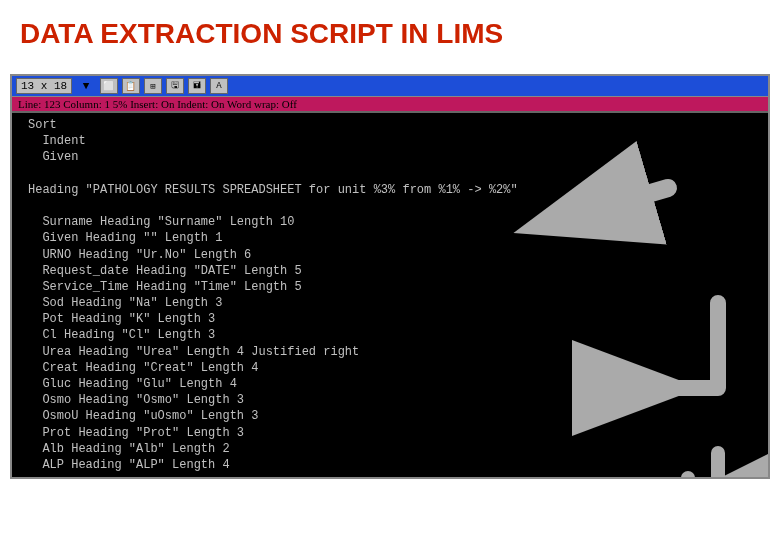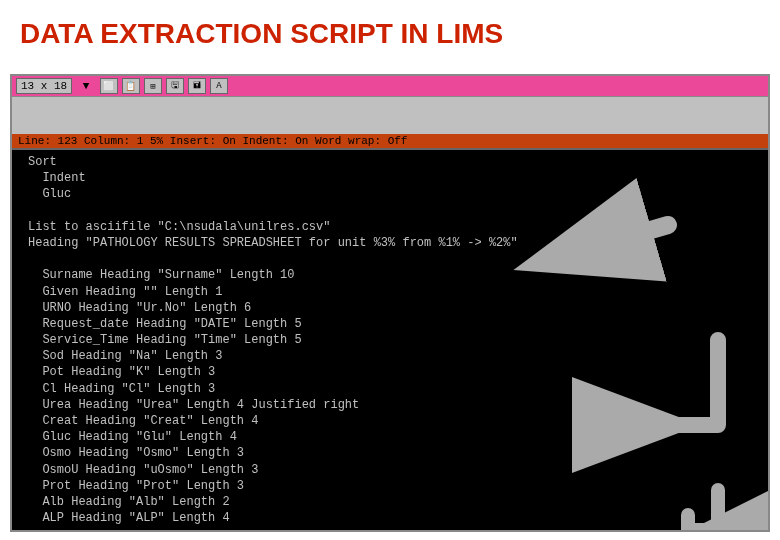--- a/index.html
+++ b/index.html
@@ -19,21 +19,21 @@
       font-family: Arial, sans-serif;
     }
 
     .terminal-wrapper {
       margin: 0 10px;
       border: 2px solid #888;
       background: #c0c0c0;
     }
 
     .terminal-titlebar {
-      background: #ec4899;
+      background: #1d4ed8;
       display: flex;
       align-items: center;
       padding: 2px 4px;
       border-bottom: 1px solid #888;
       font-family: 'Courier New', monospace;
       font-size: 11px;
       gap: 4px;
     }
 
     .terminal-titlebar .size-label {
@@ -50,27 +50,26 @@
       border: 1px solid #666;
       background: #c0c0c0;
       font-size: 9px;
       display: inline-flex;
       align-items: center;
       justify-content: center;
       cursor: pointer;
     }
 
     .terminal-statusbar {
-      background: #c2410c;
-      font-family: Liberation Mono, monospace;
+      background: #be185d;
+      font-family: Liberation Serif, serif;
       font-size: 11px;
       padding: 1px 6px;
       border-bottom: 2px solid #666;
       color: #000;
-      margin-top: 37px;
     }
 
     .terminal-body {
       background: #000000;
       color: #c0c0c0;
       font-family: 'Courier New', monospace;
       font-size: 12px;
       padding: 4px 16px;
       min-height: 360px;
       position: relative;
@@ -104,23 +103,22 @@
     <span class="toolbar-btn">🖫</span>
     <span class="toolbar-btn">🖬</span>
     <span class="toolbar-btn">A</span>
   </div>
 
   <div class="terminal-statusbar">Line: 123    Column: 1    5%   Insert: On   Indent: On   Word wrap: Off</div>
 
   <div class="terminal-body">
     <div class="code-line">Sort</div>
     <div class="code-line">  Indent</div>
-    <div class="code-line">  Gluc</div>
+    <div class="code-line">  Given</div>
     <div class="code-line">&nbsp;</div>
-    <div class="code-line">List to asciifile "C:\nsudala\unilres.csv"</div>
     <div class="code-line">Heading "PATHOLOGY RESULTS SPREADSHEET for unit %3% from %1% -&gt; %2%"</div>
     <div class="code-line">&nbsp;</div>
     <div class="code-line">  Surname Heading "Surname" Length 10</div>
     <div class="code-line">  Given Heading "" Length 1</div>
     <div class="code-line">  URNO Heading "Ur.No" Length 6</div>
     <div class="code-line">  Request_date Heading "DATE" Length 5</div>
     <div class="code-line">  Service_Time Heading "Time" Length 5</div>
     <div class="code-line">  Sod Heading "Na" Length 3</div>
     <div class="code-line">  Pot Heading "K" Length 3</div>
     <div class="code-line">  Cl Heading "Cl" Length 3</div>

